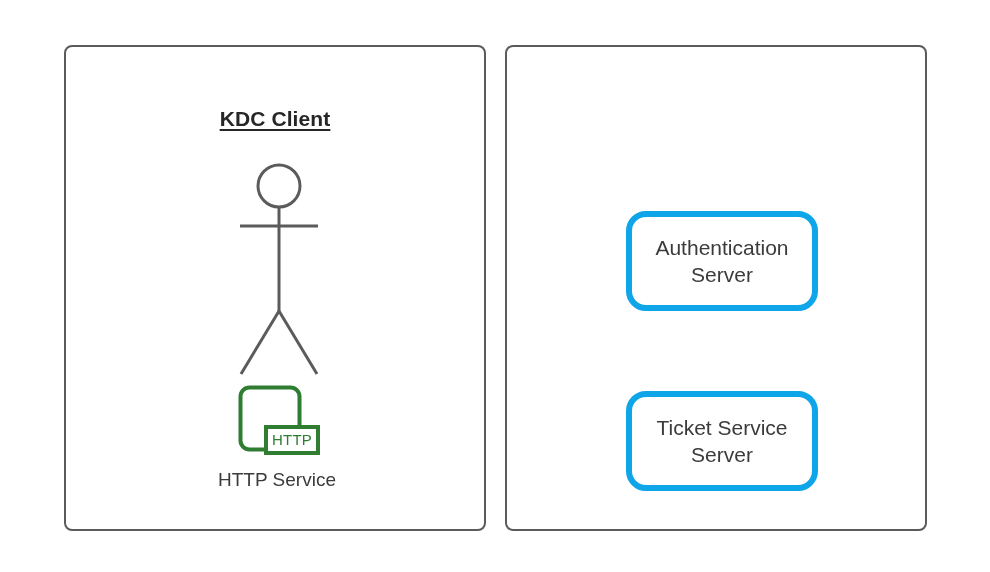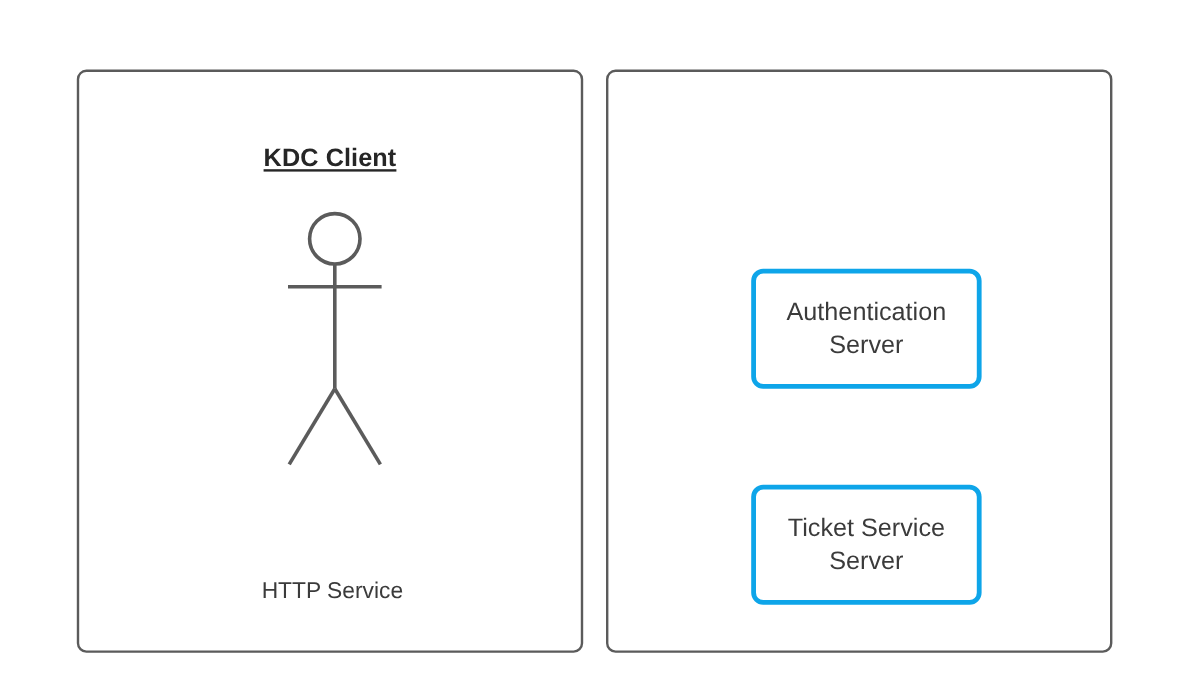--- a/index.html
+++ b/index.html
@@ -10,21 +10,21 @@
   body {
     width: 990px;
     height: 572px;
     font-family: "Liberation Sans", sans-serif;
     overflow: hidden;
     position: relative;
   }
   #diagram-canvas {
     position: absolute;
     left: 0;
-    top: 16px;
+    top: 3px;
     width: 990px;
     height: 500px;
   }
 
   
   .panel {
     position: absolute;
     box-sizing: border-box;
     border: 2px solid #5b5b5b;
     border-radius: 8px;
@@ -114,22 +114,22 @@
     line-height: 26px;
   }
 
   
   .server-box {
     position: absolute;
     box-sizing: border-box;
     left: 119px;
     width: 192px;
     height: 100px;
-    border: 4px solid #0ea5e9;
-    border-radius: 10px;
+    border: 6px solid #0ea5e9;
+    border-radius: 20px;
     background: #ffffff;
     display: flex;
     align-items: center;
     justify-content: center;
   }
   #server-auth { top: 164px; }
   #server-tgs  { top: 344px; }
   .server-box-label {
     font-size: 21px;
     color: #3b3b3b;
@@ -152,20 +152,27 @@
       <svg width="120" height="230" viewBox="0 0 120 230">
         <circle cx="60" cy="26" r="21" fill="none" stroke="#5b5b5b" stroke-width="3"></circle>
         <line x1="60" y1="47" x2="60" y2="151" stroke="#5b5b5b" stroke-width="3"></line>
         <line x1="21" y1="66" x2="99" y2="66" stroke="#5b5b5b" stroke-width="3"></line>
         <line x1="60" y1="151" x2="22" y2="214" stroke="#5b5b5b" stroke-width="3"></line>
         <line x1="60" y1="151" x2="98" y2="214" stroke="#5b5b5b" stroke-width="3"></line>
       </svg>
     </div>
 
     <div id="http-service">
+      <div id="http-service-icon">
+        <svg width="82" height="78" viewBox="0 0 82 78">
+          <rect x="2.5" y="2.5" width="59" height="62" rx="9" ry="9" fill="none" stroke="#2f7d31" stroke-width="4"></rect>
+          <rect x="28" y="42" width="52" height="26" fill="#ffffff" stroke="#2f7d31" stroke-width="4"></rect>
+          <text class="http-badge-text" x="54" y="60" text-anchor="middle">HTTP</text>
+        </svg>
+      </div>
       <div id="http-service-label">HTTP Service</div>
     </div>
 
   </div>
 
   <div class="panel" id="panel-kdc">
 
 
     <div class="server-box" id="server-auth">
       <div class="server-box-label">Authentication

